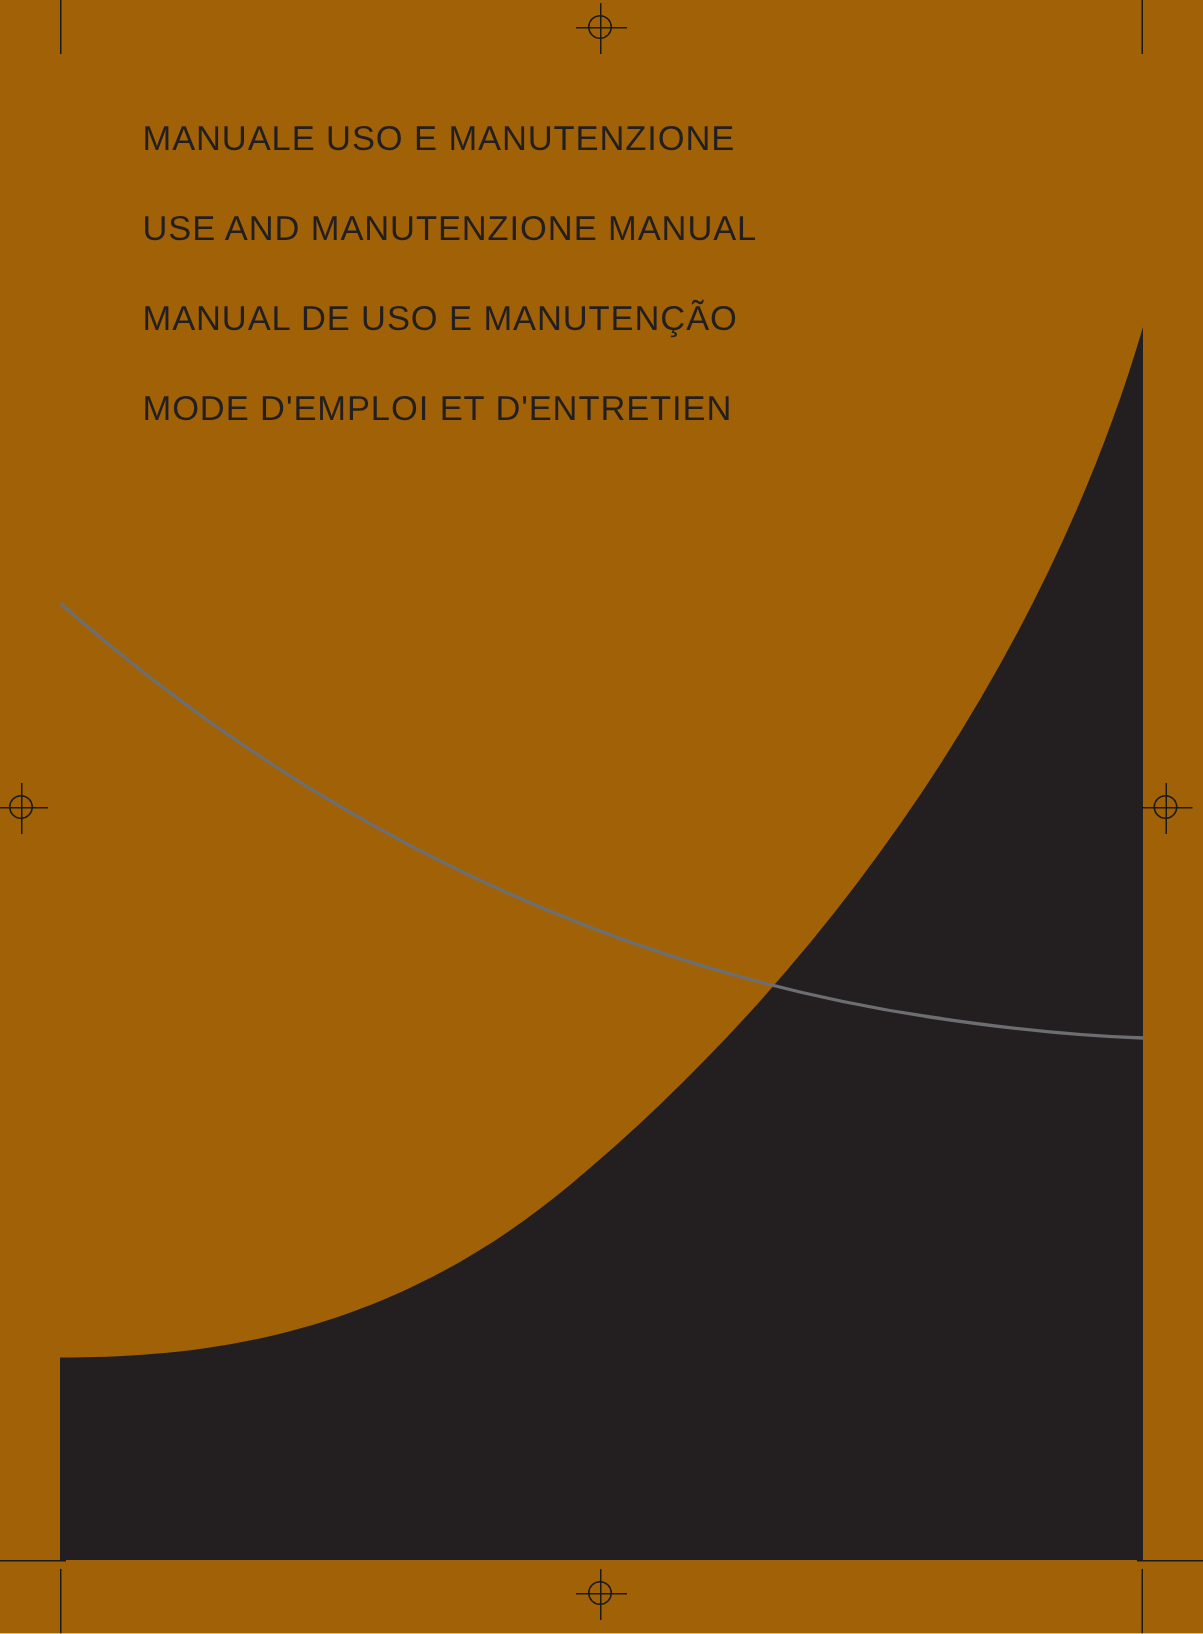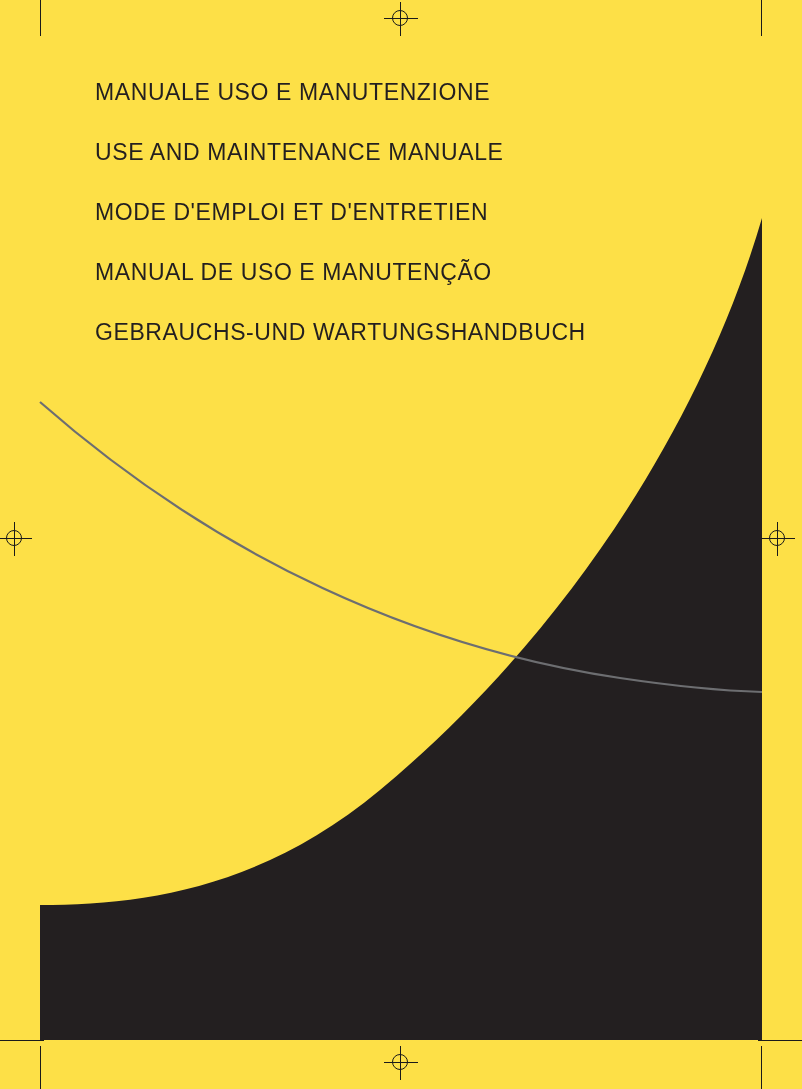--- a/index.html
+++ b/index.html
@@ -7,21 +7,21 @@
     padding: 0;
     background: #ffffff;
   }
   body {
     font-family: "Liberation Sans", sans-serif;
   }
   .page {
     position: relative;
     width: 802px;
     height: 1089px;
-    background: #fde047;
+    background: #a16207;
     overflow: hidden;
   }
   
   .crop-line {
     position: absolute;
     background: #1a1a1a;
   }
   .crop-v { width: 1px; }
   .crop-h { height: 1px; }
 
@@ -124,19 +124,18 @@
     <span class="ring"></span>
   </div>
   <div class="reg-mark" style="left:384px; top:1046px;">
     <span class="bar-h"></span>
     <span class="bar-v"></span>
     <span class="ring"></span>
   </div>
 
   <div class="titles">
     <div class="title-line">MANUALE USO E MANUTENZIONE</div>
-    <div class="title-line">USE AND MAINTENANCE MANUALE</div>
+    <div class="title-line">USE AND MANUTENZIONE MANUAL</div>
+    <div class="title-line">MANUAL DE USO E MANUTENÇÃO</div>
     <div class="title-line">MODE D'EMPLOI ET D'ENTRETIEN</div>
-    <div class="title-line">MANUAL DE USO E MANUTENÇÃO</div>
-    <div class="title-line">GEBRAUCHS-UND WARTUNGSHANDBUCH</div>
   </div>
 
 </div>
 
 </body></html>

